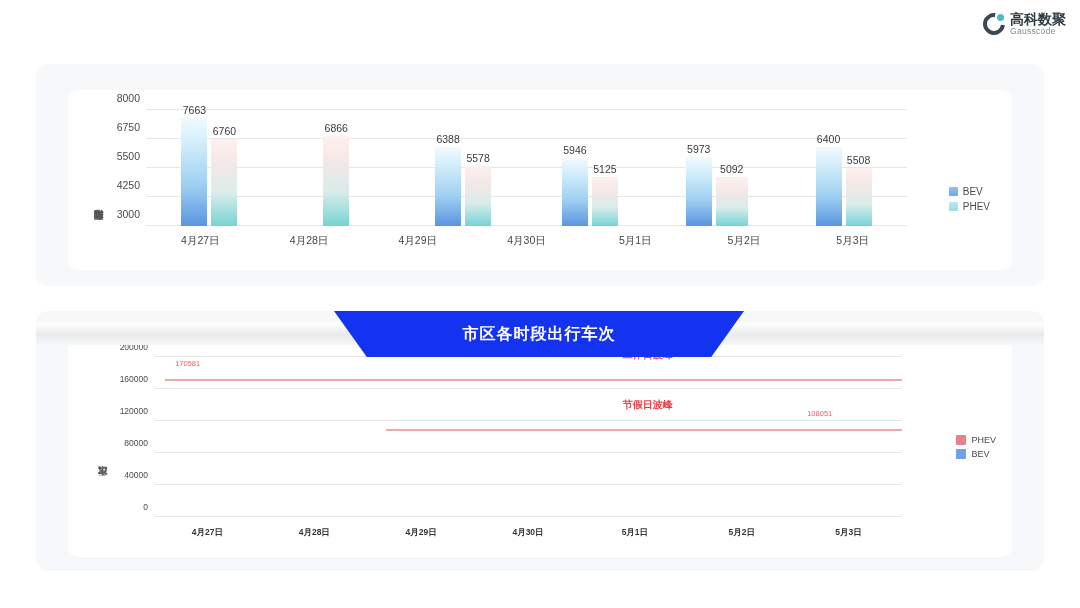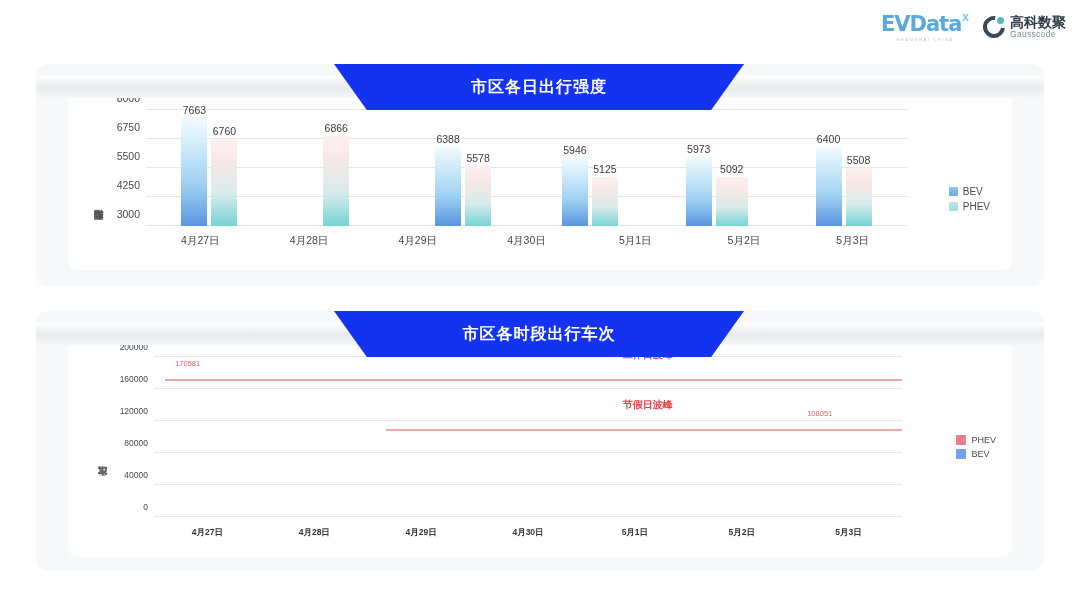--- a/index.html
+++ b/index.html
@@ -117,28 +117,20 @@
   .c2-xlabels { position:absolute; left:86px; right:110px; bottom:18px; display:flex; }
   .c2-xlabels div { flex:1; text-align:center; font-size:8.5px; color:#333; font-weight:700; }
   .c2-legend { right:16px; top:96px; }
   .c2-legend .legend-row { font-size:9px; }
   .c2-legend .sw { width:10px; height:10px; }
 </style>
 </head>
 <body>
 
 <div class="header">
-  <div class="logo-ev">
-    <div class="logo-ev-main">
-      <span class="ev-text">EV</span>
-      <span class="ev-text dark">Data</span>
-      <span class="ev-x">x</span>
-    </div>
-    <div class="ev-sub">SHANGHAI CHINA</div>
-  </div>
   <div class="logo-gauss">
     <div class="gauss-mark">
       <div class="gauss-ring"></div>
       <div class="gauss-dot"></div>
     </div>
     <div class="gauss-text">
       <div class="gauss-cn">高科数聚</div>
       <div class="gauss-en">Gausscode</div>
     </div>
   </div>
@@ -219,26 +211,20 @@
     <div class="legend c1-legend" id="c1-legend">
         <div class="legend-row">
           <span class="sw" style="background: linear-gradient(rgb(143, 196, 238), rgb(106, 168, 230));"></span>
           <span>BEV</span>
         </div>
         <div class="legend-row">
           <span class="sw" style="background: linear-gradient(rgb(185, 230, 234), rgb(159, 221, 226));"></span>
           <span>PHEV</span>
         </div>
       </div>
-  </div>
-  <div class="banner-wrap">
-    <div class="banner-strip"></div>
-    <div class="banner" style="background: rgb(20, 51, 240);">
-      <span class="banner-title">市区各日出行强度</span>
-    </div>
   </div>
 </div>
 
 <div class="section sec2">
   <div class="outer-card"></div>
   <div class="inner-card">
     <div class="c2-plot" id="c2-plot">
         <div class="gridline" style="bottom: 0%;"></div>
         <div class="ytick" style="bottom: 0%; font-size: 8.5px;">0</div>
         <div class="gridline" style="bottom: 20%;"></div>

